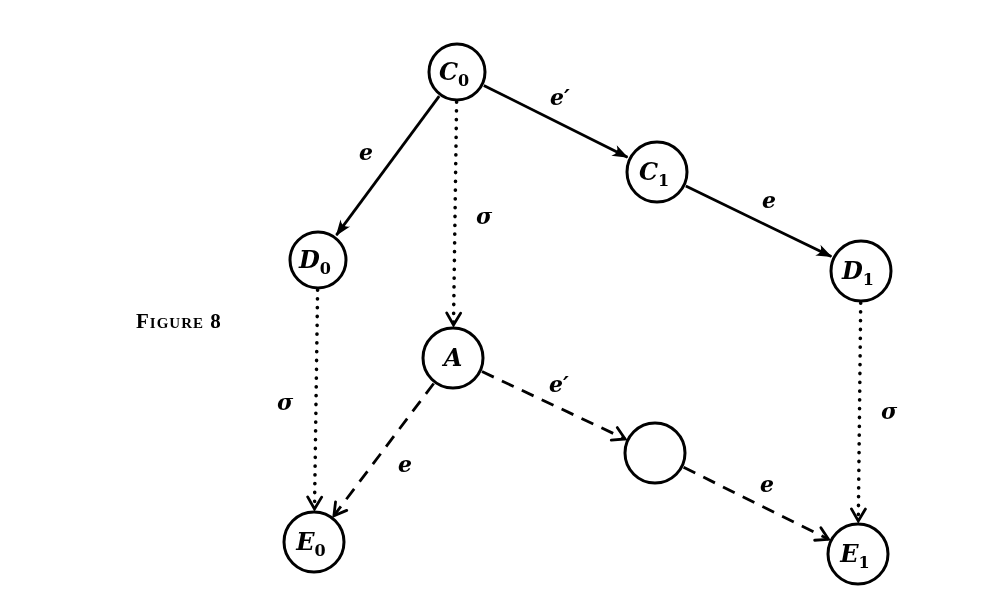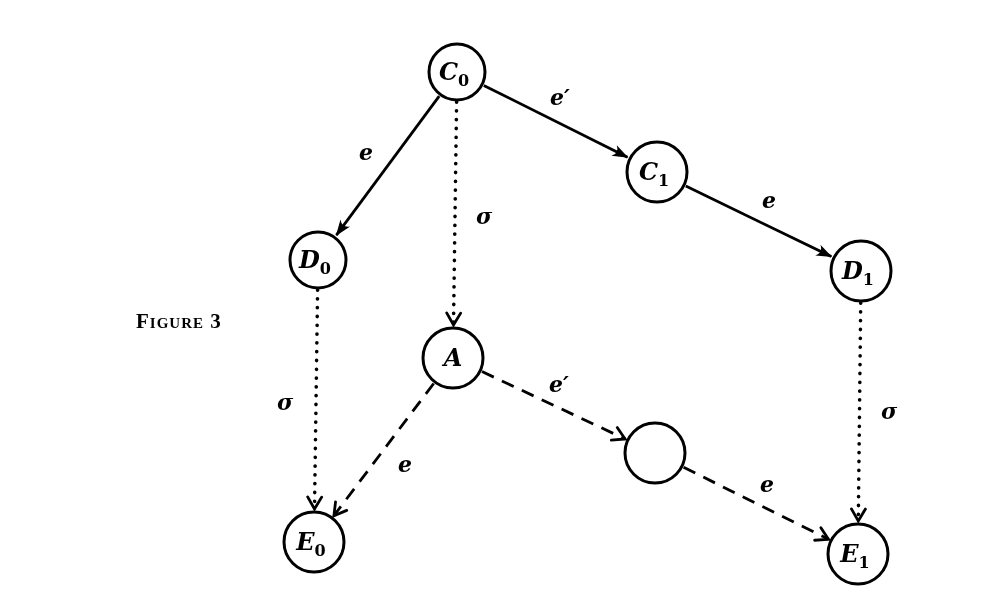--- a/index.html
+++ b/index.html
@@ -60,21 +60,21 @@
     font-weight: 700;
     font-size: 22px;
     fill: #000000;
   }
 </style>
 </head>
 <body>
 
 <div class="stage">
 
-  <div class="caption">Figure 3</div>
+  <div class="caption">Figure 8</div>
 
   <svg class="diagram" id="diagram-svg" width="994" height="613" viewBox="0 0 994 613" xmlns="http://www.w3.org/2000/svg">
     <defs>
       <marker id="arrow-solid" markerUnits="userSpaceOnUse" markerWidth="20" markerHeight="16" refX="17" refY="8" orient="auto">
         <path d="M2,2 L18,8 L2,14 Q8,8 2,2 Z" fill="#000000"></path>
       </marker>
       <marker id="arrow-open" markerUnits="userSpaceOnUse" markerWidth="20" markerHeight="20" refX="15" refY="9" orient="auto">
         <path d="M3,2 L15,9 L3,16" fill="none" stroke="#000000" stroke-width="2.8" stroke-linecap="round" stroke-linejoin="miter"></path>
       </marker>
     </defs>

